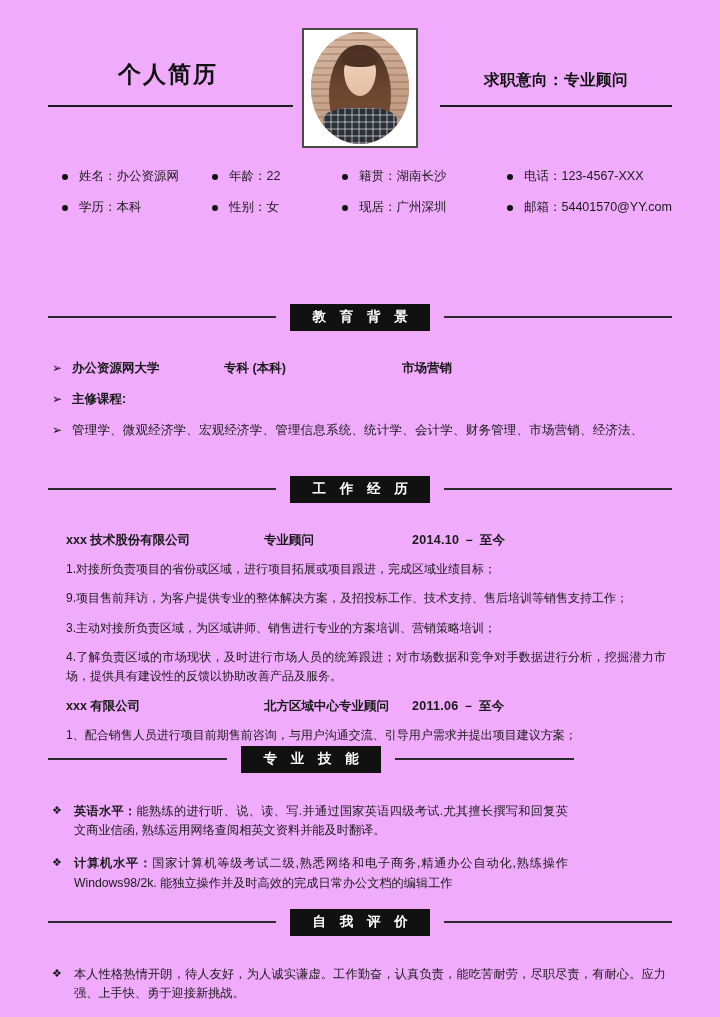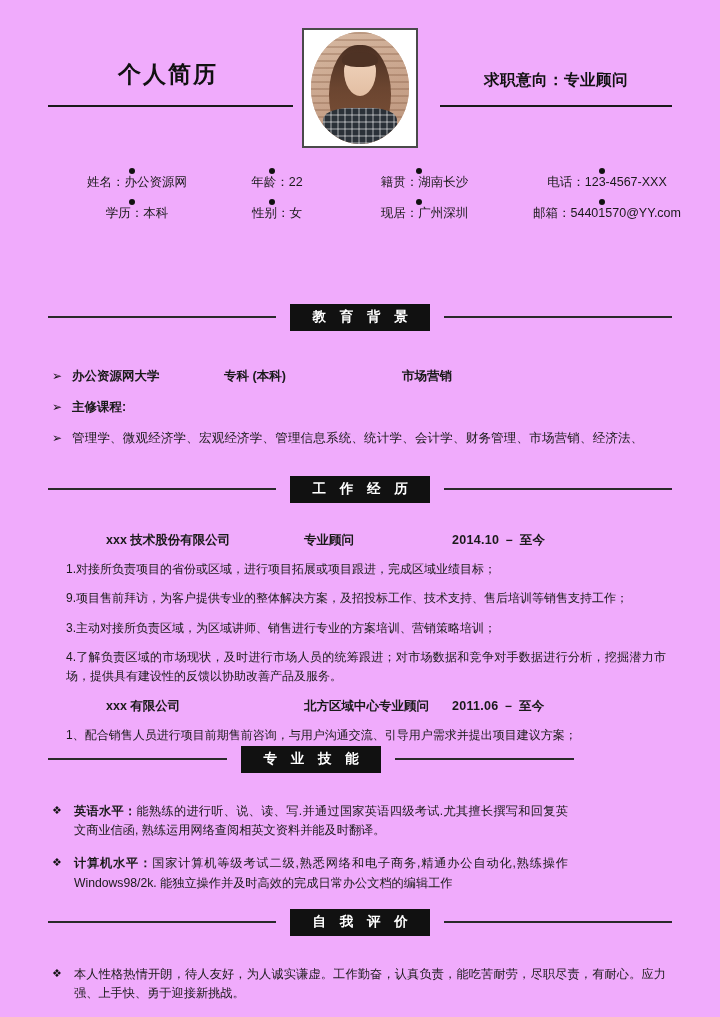--- a/index.html
+++ b/index.html
@@ -175,21 +175,20 @@
     padding-left: 62px;
     height: 31px;
     box-sizing: border-box;
   }
   .contact-item {
     display: flex;
     align-items: center;
     font-size: 12.5px;
     color: #1a1a1a;
     white-space: nowrap;
-    flex-direction: column;
   }
   .contact-item .dot {
     width: 6px;
     height: 6px;
     border-radius: 50%;
     background: #111;
     margin-right: 11px;
     flex: none;
   }
   .c-w1 { width: 150px; }
@@ -241,21 +240,20 @@
   }
   .edu-school {
     font-weight: bold;
     width: 152px;
     flex: none;
   }
   .edu-degree {
     font-weight: bold;
     width: 178px;
     flex: none;
-    margin-top: 8px;
   }
   .edu-major {
     font-weight: bold;
   }
   .edu-text {
     font-weight: bold;
     line-height: 1.5;
   }
   .edu-courses {
     line-height: 1.5;
@@ -264,21 +262,21 @@
 
   
   .job-head {
     display: flex;
     align-items: baseline;
     font-size: 12.5px;
     font-weight: bold;
     margin-top: 13px;
     padding-left: 14px;
   }
-  .job-company { width: 198px; flex: none; margin-left: 40px; }
+  .job-company { width: 198px; flex: none; }
   .job-role { width: 148px; flex: none; }
   .job-period { letter-spacing: 0.3px; }
   .job-bullet {
     font-size: 12px;
     line-height: 1.55;
     margin-top: 11px;
     padding-left: 14px;
     padding-right: 6px;
     text-align: justify;
   }

